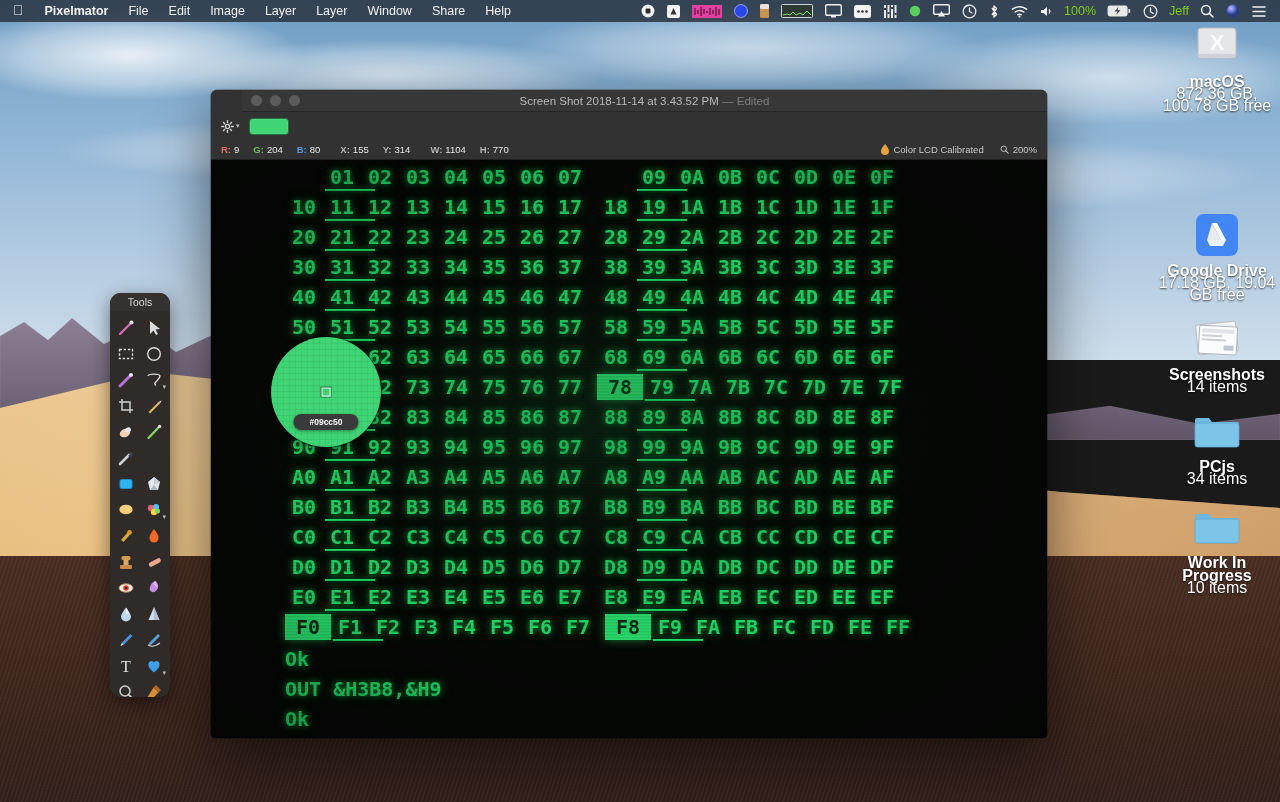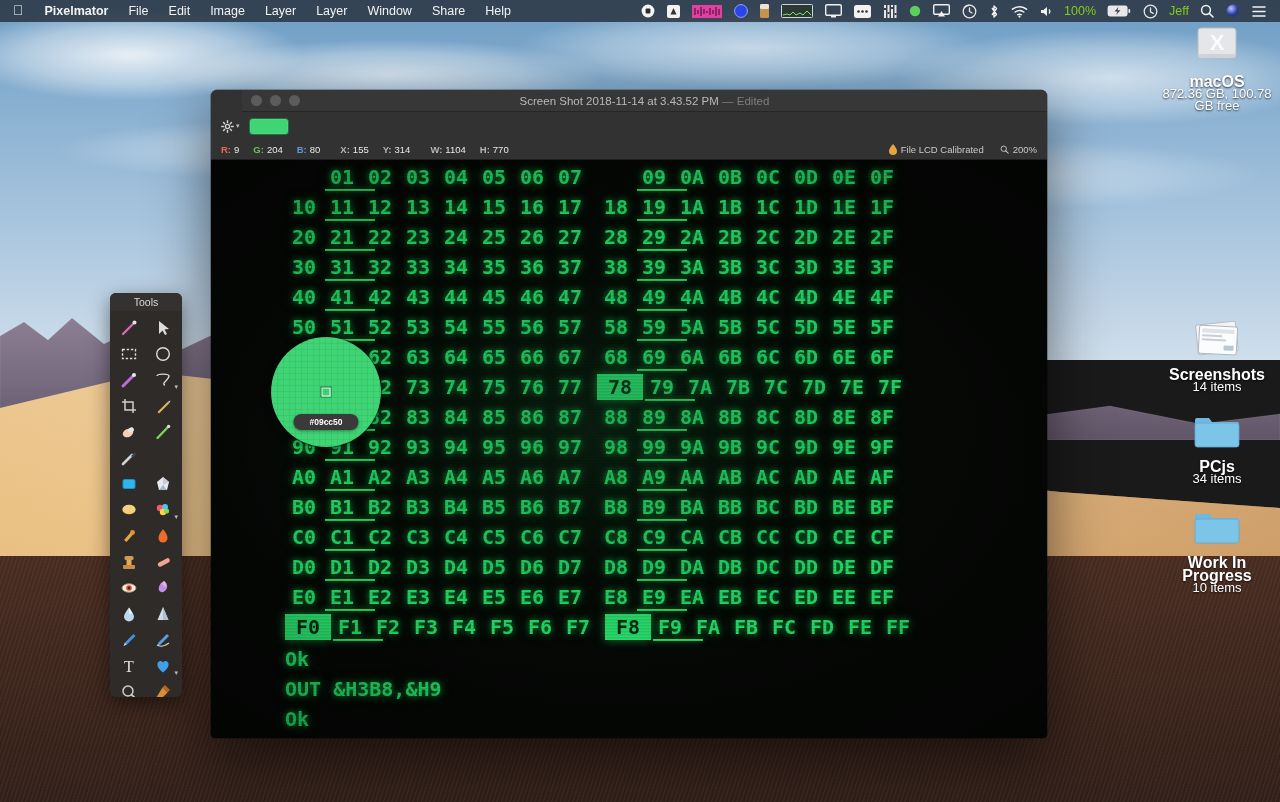--- a/index.html
+++ b/index.html
@@ -77,30 +77,30 @@
   }
   .desk-icon .glyph{
     width:60px; height:52px; display:flex; align-items:center; justify-content:center;
     margin-bottom:3px;
   }
   .desk-icon .label{
     color:#fff; font-size:16px; font-weight:bold; line-height:13px;
     text-shadow:0 1px 2px rgba(0,0,0,.75);
   }
   .desk-icon .sub{
-    color:#fff; font-size:13px; line-height:12px;
+    color:#fff; font-size:16px; line-height:12px;
     text-shadow:0 1px 2px rgba(0,0,0,.75);
     text-align:center;
   }
 
   
   #tools{
-    position:absolute; left:110px; top:293px; width:72px; height:404px;
+    position:absolute; left:110px; top:293px; width:60px; height:404px;
     background:#2e2b29;
-    border-radius:6px;
+    border-radius:11px;
     box-shadow:0 6px 20px rgba(0,0,0,.5);
     z-index:300;
     overflow:hidden;
   }
   #tools-title{
     height:18px; line-height:18px; text-align:center;
     color:#d8d6d4; font-size:10.5px;
     background:#343130;
   }
   #tools-grid{
@@ -318,20 +318,32 @@
         <rect x="6" y="4" width="38" height="30" rx="3" fill="none" stroke="#b9bcc2" stroke-width="1"></rect>
         <path d="M6 30 h38 v1 a3 3 0 0 1 -3 3 h-32 a3 3 0 0 1 -3 -3 z" fill="#cfd2d8"></path>
         <text x="25" y="26" font-size="22" font-weight="bold" text-anchor="middle" fill="#fafbfc" font-family="Liberation Sans, sans-serif">X</text>
       </svg>
     </div>
     <div class="label">macOS</div>
     <div class="sub">872.36 GB, 100.78 GB free</div>
   </div>
 
 
+  <div class="desk-icon" style="left:1157px;top:209px">
+    <div class="glyph">
+      <svg width="46" height="46" viewBox="0 0 46 46">
+        <rect x="2" y="2" width="42" height="42" rx="8" fill="#4285f4"></rect>
+        <path d="M23 11 L32 28 L27 28 L18 11 Z" fill="#ffffff"></path>
+        <path d="M18 11 L27 28 L13 28 Z" fill="#e8eaed"></path>
+        <path d="M13 28 L32 28 L29 34 L16 34 Z" fill="#ffffff" opacity=".9"></path>
+      </svg>
+    </div>
+    <div class="label">Google Drive</div>
+    <div class="sub">17.18 GB, 19.04 GB free</div>
+  </div>
 
   <div class="desk-icon" style="left:1157px;top:313px">
     <div class="glyph">
       <svg width="54" height="44" viewBox="0 0 54 44">
         <g transform="rotate(-6 27 22)">
           <rect x="7" y="6" width="40" height="30" rx="2" fill="#f2f3f5" stroke="#b9bcc2" stroke-width="1"></rect>
         </g>
         <g transform="rotate(3 27 22)">
           <rect x="9" y="9" width="38" height="28" rx="2" fill="#fbfcfd" stroke="#b2b6bc" stroke-width="1"></rect>
           <rect x="12" y="12" width="32" height="4" fill="#dfe2e6"></rect>
@@ -629,21 +641,21 @@
     </div>
     <div class="info-grp">
       <span class="k k-n">H:</span>
       <span class="v">770</span>
     </div>
     <div class="spacer"></div>
     <div class="profile">
       <svg width="8" height="11" viewBox="0 0 8 11">
           <path d="M4 0 C6.5 3 8 5 8 7 A4 4 0 0 1 0 7 C0 5 1.5 3 4 0 Z" fill="#e8a33d"></path>
         </svg>
-      <span>File LCD Calibrated</span>
+      <span>Color LCD Calibrated</span>
     </div>
     <div class="zoomgrp">
       <svg width="9" height="9" viewBox="0 0 12 12">
           <circle cx="5" cy="5" r="3.6" fill="none" stroke="#c9c9c9" stroke-width="1.2"></circle>
           <line x1="7.7" y1="7.7" x2="11" y2="11" stroke="#c9c9c9" stroke-width="1.4" stroke-linecap="round"></line>
         </svg>
       <span>200%</span>
     </div>
   </div>
 

